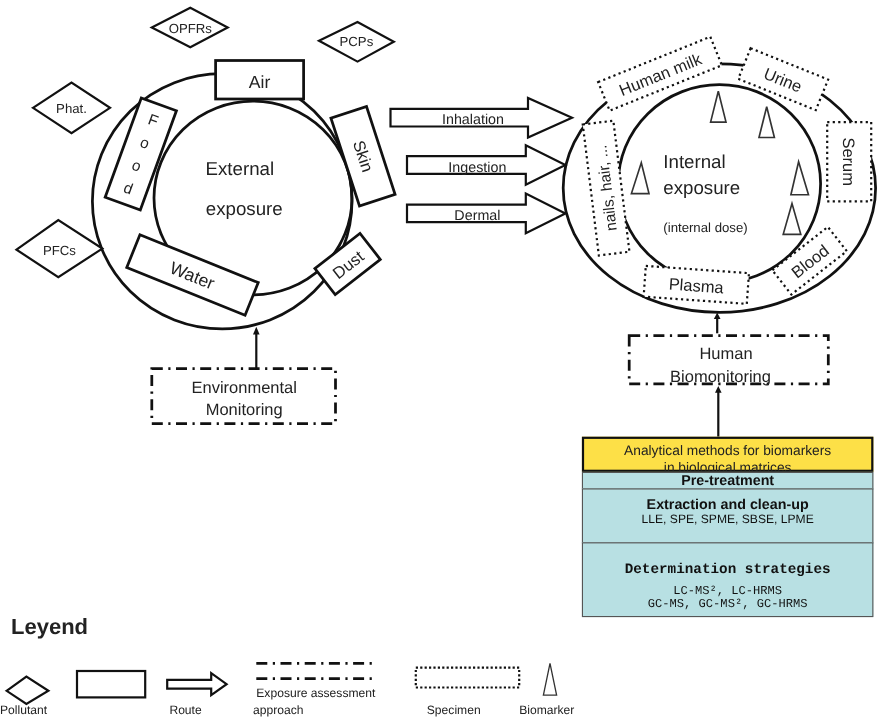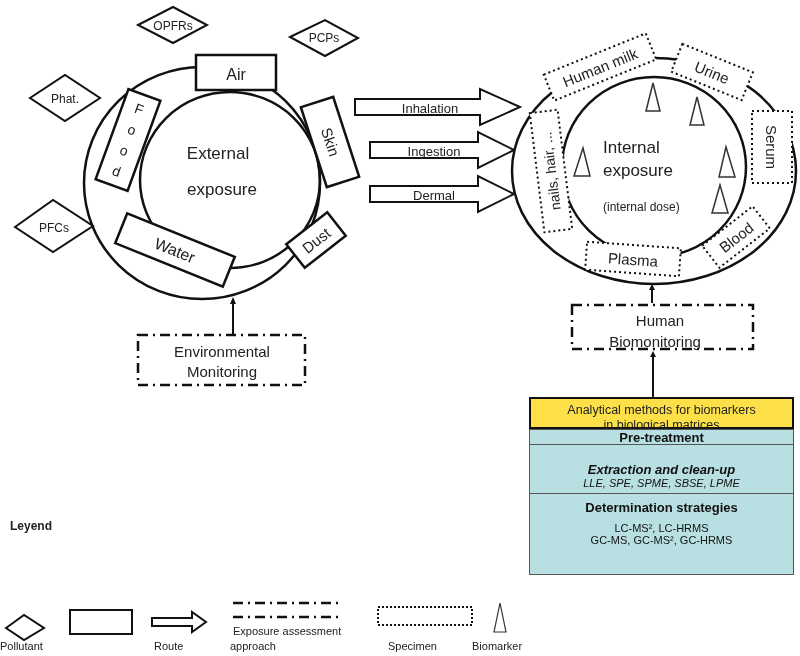--- a/index.html
+++ b/index.html
@@ -3,21 +3,21 @@
 <meta charset="utf-8">
 <style>
   html,body{margin:0;padding:0;background:#fff;}
   body{width:800px;height:656px;position:relative;overflow:hidden;font-family:"Liberation Sans",sans-serif;color:#222;}
   svg text{font-family:"Liberation Sans",sans-serif;fill:#222;}
   .htmlbox{position:absolute;box-sizing:border-box;}
   #methods-header{left:529px;top:397px;width:265px;height:32px;border:2px solid #111;background:#fde047;text-align:center;font-size:12.5px;line-height:15px;padding-top:4px;}
   .teal{position:absolute;left:529px;width:265px;background:#b8e0e3;border:1px solid #555;box-sizing:border-box;text-align:center;color:#111;}
   .teal .t{font-weight:bold;font-size:13px;}
   .teal .s{font-size:11px;}
-  #legend-title{position:absolute;left:10px;top:519px;font-weight:bold;font-size:12px;}
+  #legend-title{position:absolute;left:10px;top:559px;font-weight:bold;font-size:20px;}
   .leg{position:absolute;font-size:11px;}
 </style>
 </head>
 <body>
 
 <svg width="800" height="656" style="position:absolute;left:0;top:0">
 
   <g>
     <ellipse cx="202" cy="183" rx="118" ry="116" fill="none" stroke="#111" stroke-width="2.5"></ellipse>
     <ellipse cx="230" cy="180" rx="90" ry="88" fill="none" stroke="#111" stroke-width="2.5"></ellipse>
@@ -147,25 +147,25 @@
   </g>
 </svg>
 
 <div id="methods-header" class="htmlbox">
   <div>Analytical methods for biomarkers</div>
   <div>in biological matrices</div>
 </div>
 <div class="teal" style="top:429px;height:16px;line-height:14px;">
   <span class="t">Pre-treatment</span>
 </div>
-<div class="teal" style="top:444px;height:50px;padding-top:17px;font-style:italic;">
+<div class="teal" style="top:444px;height:50px;padding-top:6px;">
   <div class="t">Extraction and clean-up</div>
   <div class="s">LLE, SPE, SPME, SBSE, LPME</div>
 </div>
-<div class="teal" style="top:493px;height:82px;padding-top:6px;">
+<div class="teal" style="top:493px;height:68px;padding-top:16px;font-family:Liberation Mono, monospace;">
   <div class="t">Determination strategies</div>
   <div class="s" style="margin-top:7px;">LC-MS², LC-HRMS</div>
   <div class="s">GC-MS, GC-MS², GC-HRMS</div>
 </div>
 
 <div id="legend-title">Leyend</div>
 <div class="leg" style="left:0px;top:640px;">Pollutant</div>
 <div class="leg" style="left:80px;top:664px;margin-left:36px;">Pathway</div>
 <div class="leg" style="left:136px;top:640px;padding-left:18px;">Route</div>
 <div class="leg" style="left:233px;top:625px;">Exposure assessment</div>

